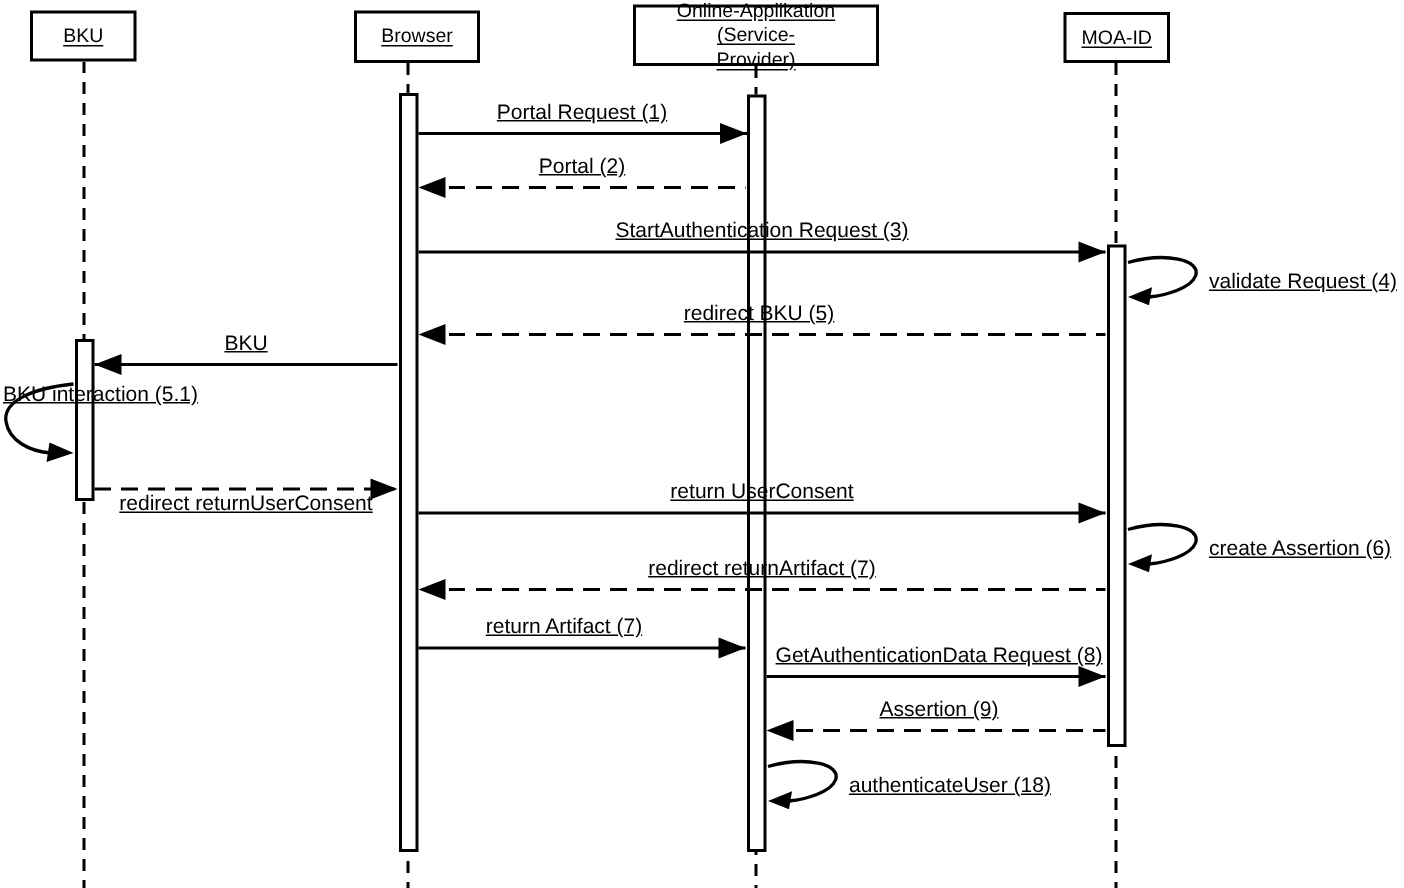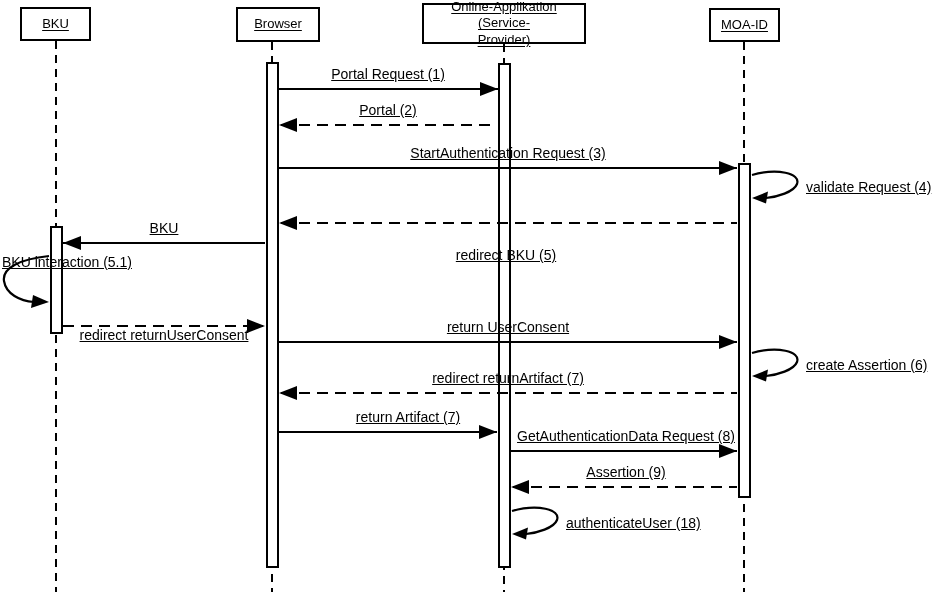--- a/index.html
+++ b/index.html
@@ -67,21 +67,21 @@
   <div class="mlabel center" style="left:508px;top:145px;">StartAuthentication Request (3)</div>
   <div class="mline" style="left:279px;top:167px;width:458px;"></div>
   <div class="ahead right" style="left:719px;top:161px;"></div>
 
   <svg class="loop" style="left:751px;top:170px;" width="52" height="34" viewBox="0 0 52 34">
     <path d="M 1 5 C 26 -2, 50 3, 46 14 C 43 22, 26 27, 15 28" fill="none" stroke="#000" stroke-width="2.2"></path>
     <polygon points="1,28 17,21.5 15,33.5" fill="#000"></polygon>
   </svg>
   <div class="mlabel" style="left:806px;top:179px;">validate Request (4)</div>
 
-  <div class="mlabel center" style="left:506px;top:200px;margin-top:47px;">redirect BKU (5)</div>
+  <div class="mlabel center" style="left:506px;top:200px;">redirect BKU (5)</div>
   <div class="mline dashed" style="left:281px;top:222px;width:456px;"></div>
   <div class="ahead left" style="left:279px;top:216px;"></div>
 
   <div class="mlabel center" style="left:164px;top:220px;">BKU</div>
   <div class="mline" style="left:63px;top:242px;width:202px;"></div>
   <div class="ahead left" style="left:63px;top:236px;"></div>
 
   <svg class="loop" style="left:2px;top:254px;" width="49" height="56" viewBox="0 0 49 56">
     <path d="M 47 2 C 18 5, 0 14, 2 27 C 4 40, 18 47, 32 48" fill="none" stroke="#000" stroke-width="2.2"></path>
     <polygon points="47,48 31,41 29,54" fill="#000"></polygon>
@@ -99,21 +99,21 @@
   <svg class="loop" style="left:751px;top:348px;" width="52" height="34" viewBox="0 0 52 34">
     <path d="M 1 5 C 26 -2, 50 3, 46 14 C 43 22, 26 27, 15 28" fill="none" stroke="#000" stroke-width="2.2"></path>
     <polygon points="1,28 17,21.5 15,33.5" fill="#000"></polygon>
   </svg>
   <div class="mlabel" style="left:806px;top:357px;">create Assertion (6)</div>
 
   <div class="mlabel center" style="left:508px;top:370px;">redirect returnArtifact (7)</div>
   <div class="mline dashed" style="left:281px;top:392px;width:456px;"></div>
   <div class="ahead left" style="left:279px;top:386px;"></div>
 
-  <div class="mlabel center" style="left:408px;top:409px;">return Artifact (7)</div>
+  <div class="mlabel center" style="left:376px;top:409px;">return Artifact (7)</div>
   <div class="mline" style="left:279px;top:431px;width:218px;"></div>
   <div class="ahead right" style="left:479px;top:425px;"></div>
 
   <div class="mlabel center" style="left:626px;top:428px;">GetAuthenticationData Request (8)</div>
   <div class="mline" style="left:511px;top:450px;width:226px;"></div>
   <div class="ahead right" style="left:719px;top:444px;"></div>
 
   <div class="mlabel center" style="left:626px;top:464px;">Assertion (9)</div>
   <div class="mline dashed" style="left:513px;top:486px;width:224px;"></div>
   <div class="ahead left" style="left:511px;top:480px;"></div>

